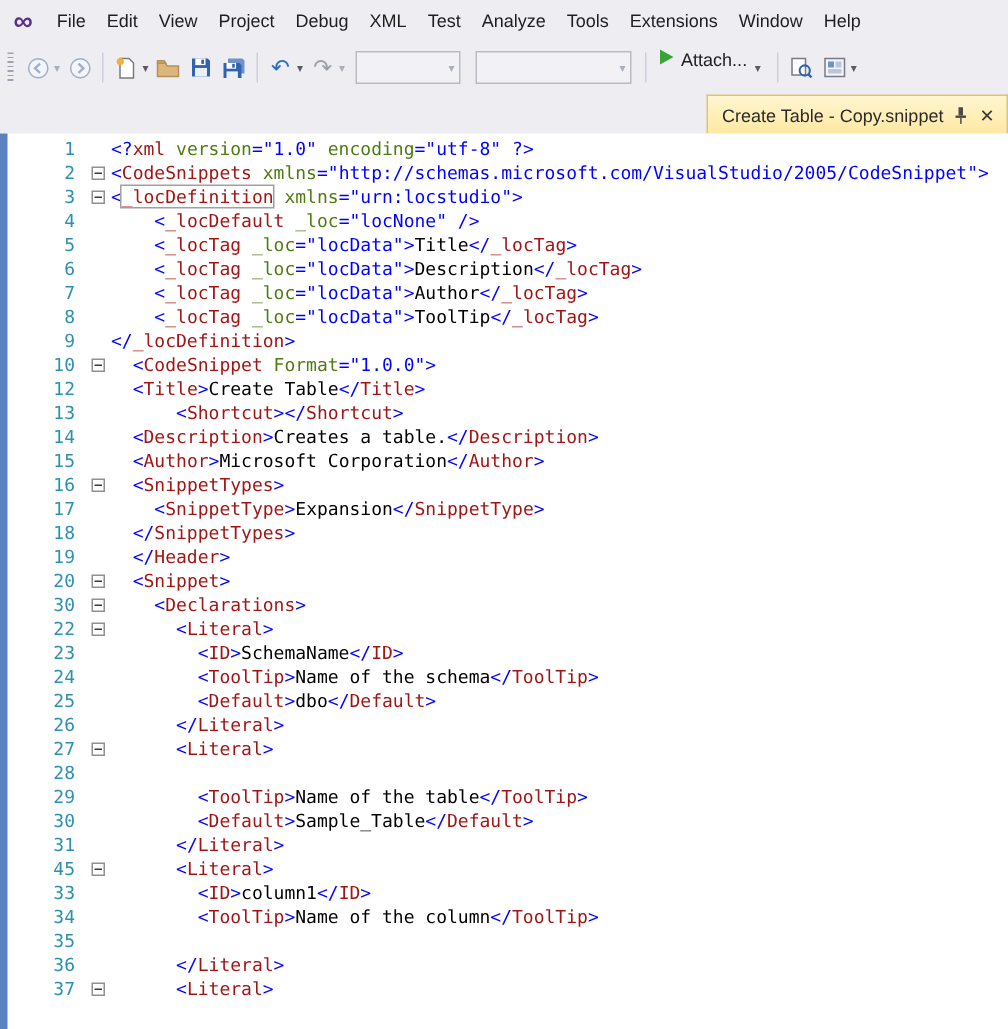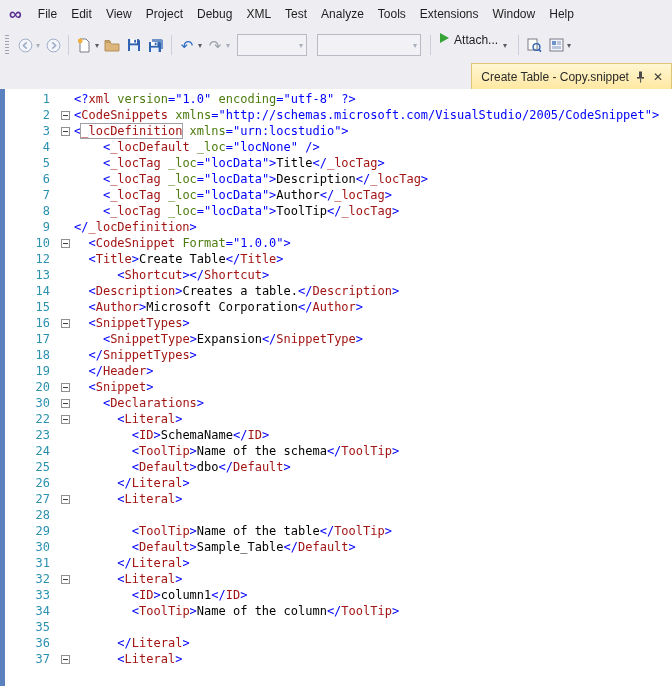--- a/index.html
+++ b/index.html
@@ -212,21 +212,21 @@
         <div class="code-row"><span class="ln">22</span><span class="foldcell"><span class="foldbox"></span></span><span class="code"><span class="tk-t">      </span><span class="tk-d">&lt;</span><span class="tk-e">Literal</span><span class="tk-d">&gt;</span></span></div>
         <div class="code-row"><span class="ln">23</span><span class="foldcell"></span><span class="code"><span class="tk-t">        </span><span class="tk-d">&lt;</span><span class="tk-e">ID</span><span class="tk-d">&gt;</span><span class="tk-t">SchemaName</span><span class="tk-d">&lt;/</span><span class="tk-e">ID</span><span class="tk-d">&gt;</span></span></div>
         <div class="code-row"><span class="ln">24</span><span class="foldcell"></span><span class="code"><span class="tk-t">        </span><span class="tk-d">&lt;</span><span class="tk-e">ToolTip</span><span class="tk-d">&gt;</span><span class="tk-t">Name of the schema</span><span class="tk-d">&lt;/</span><span class="tk-e">ToolTip</span><span class="tk-d">&gt;</span></span></div>
         <div class="code-row"><span class="ln">25</span><span class="foldcell"></span><span class="code"><span class="tk-t">        </span><span class="tk-d">&lt;</span><span class="tk-e">Default</span><span class="tk-d">&gt;</span><span class="tk-t">dbo</span><span class="tk-d">&lt;/</span><span class="tk-e">Default</span><span class="tk-d">&gt;</span></span></div>
         <div class="code-row"><span class="ln">26</span><span class="foldcell"></span><span class="code"><span class="tk-t">      </span><span class="tk-d">&lt;/</span><span class="tk-e">Literal</span><span class="tk-d">&gt;</span></span></div>
         <div class="code-row"><span class="ln">27</span><span class="foldcell"><span class="foldbox"></span></span><span class="code"><span class="tk-t">      </span><span class="tk-d">&lt;</span><span class="tk-e">Literal</span><span class="tk-d">&gt;</span></span></div>
         <div class="code-row"><span class="ln">28</span><span class="foldcell"></span></div>
         <div class="code-row"><span class="ln">29</span><span class="foldcell"></span><span class="code"><span class="tk-t">        </span><span class="tk-d">&lt;</span><span class="tk-e">ToolTip</span><span class="tk-d">&gt;</span><span class="tk-t">Name of the table</span><span class="tk-d">&lt;/</span><span class="tk-e">ToolTip</span><span class="tk-d">&gt;</span></span></div>
         <div class="code-row"><span class="ln">30</span><span class="foldcell"></span><span class="code"><span class="tk-t">        </span><span class="tk-d">&lt;</span><span class="tk-e">Default</span><span class="tk-d">&gt;</span><span class="tk-t">Sample_Table</span><span class="tk-d">&lt;/</span><span class="tk-e">Default</span><span class="tk-d">&gt;</span></span></div>
         <div class="code-row"><span class="ln">31</span><span class="foldcell"></span><span class="code"><span class="tk-t">      </span><span class="tk-d">&lt;/</span><span class="tk-e">Literal</span><span class="tk-d">&gt;</span></span></div>
-        <div class="code-row"><span class="ln">32</span><span class="foldcell"><span class="foldbox"></span></span><span class="code"><span class="tk-t">      </span><span class="tk-d">&lt;</span><span class="tk-e">Literal</span><span class="tk-d">&gt;</span></span></div>
+        <div class="code-row"><span class="ln">45</span><span class="foldcell"><span class="foldbox"></span></span><span class="code"><span class="tk-t">      </span><span class="tk-d">&lt;</span><span class="tk-e">Literal</span><span class="tk-d">&gt;</span></span></div>
         <div class="code-row"><span class="ln">33</span><span class="foldcell"></span><span class="code"><span class="tk-t">        </span><span class="tk-d">&lt;</span><span class="tk-e">ID</span><span class="tk-d">&gt;</span><span class="tk-t">column1</span><span class="tk-d">&lt;/</span><span class="tk-e">ID</span><span class="tk-d">&gt;</span></span></div>
         <div class="code-row"><span class="ln">34</span><span class="foldcell"></span><span class="code"><span class="tk-t">        </span><span class="tk-d">&lt;</span><span class="tk-e">ToolTip</span><span class="tk-d">&gt;</span><span class="tk-t">Name of the column</span><span class="tk-d">&lt;/</span><span class="tk-e">ToolTip</span><span class="tk-d">&gt;</span></span></div>
         <div class="code-row"><span class="ln">35</span><span class="foldcell"></span></div>
         <div class="code-row"><span class="ln">36</span><span class="foldcell"></span><span class="code"><span class="tk-t">      </span><span class="tk-d">&lt;/</span><span class="tk-e">Literal</span><span class="tk-d">&gt;</span></span></div>
         <div class="code-row"><span class="ln">37</span><span class="foldcell"><span class="foldbox"></span></span><span class="code"><span class="tk-t">      </span><span class="tk-d">&lt;</span><span class="tk-e">Literal</span><span class="tk-d">&gt;</span></span></div>
       </div>
   </div>
 
 </div>
 

